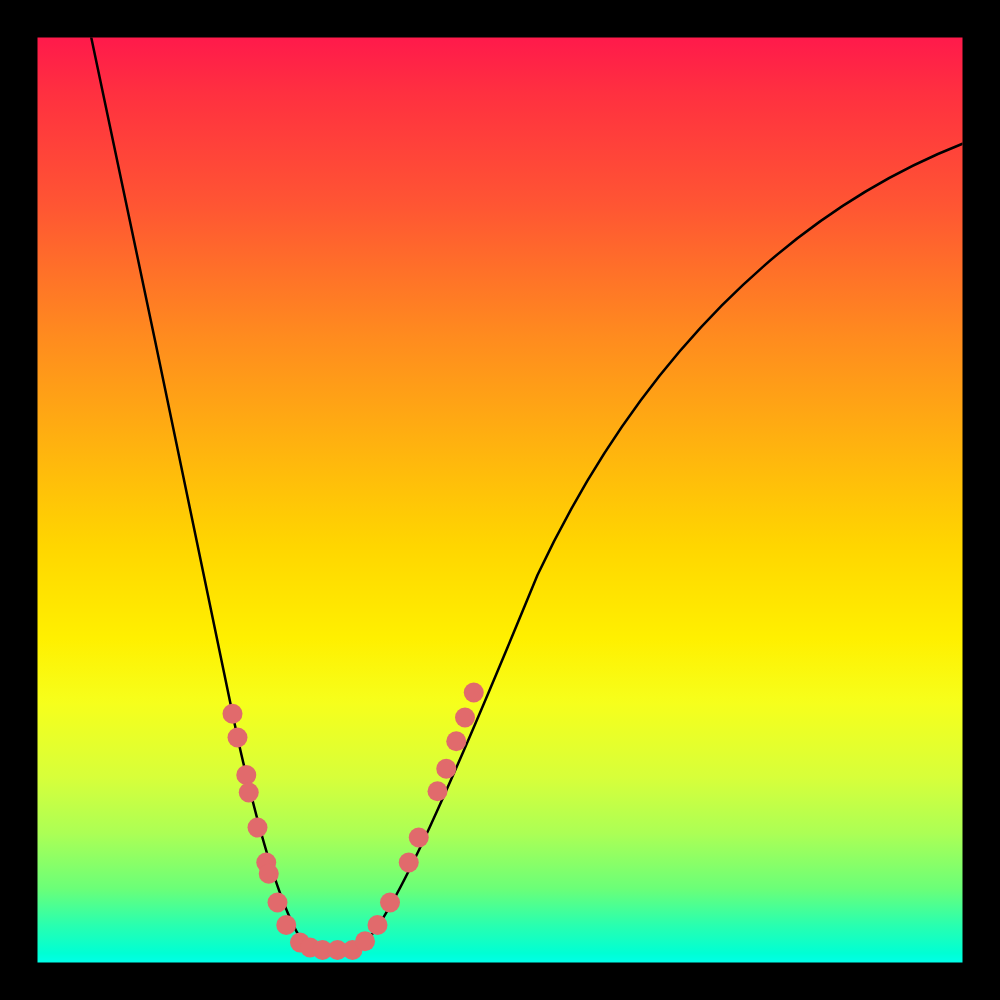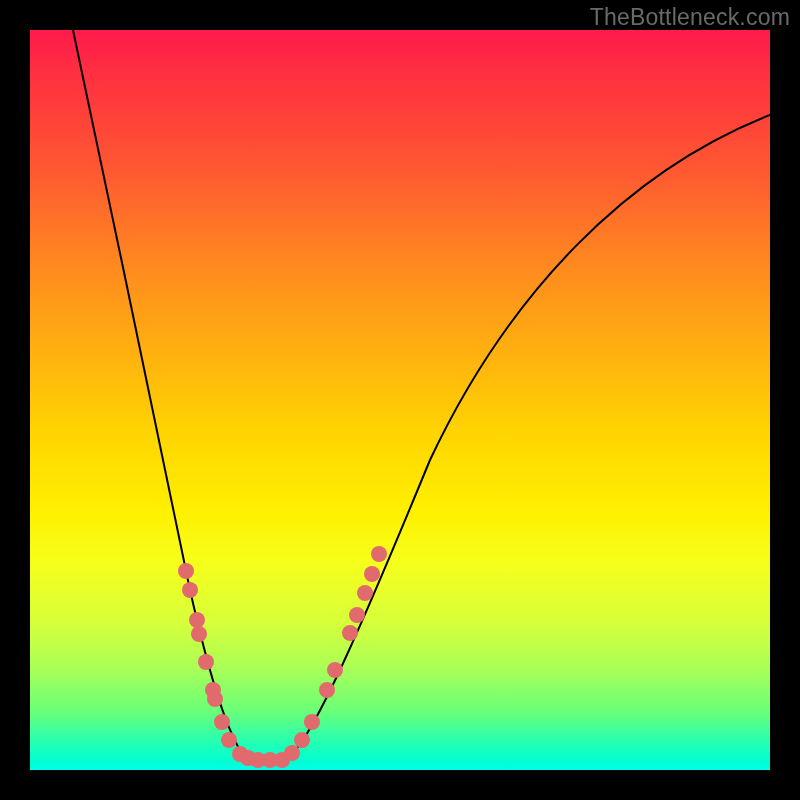--- a/index.html
+++ b/index.html
@@ -67,21 +67,20 @@
   .dot {
     fill: #e16a6c;
     stroke: none;
   }
 </style>
 </head>
 <body>
 
 <div class="frame">
 
-  <div class="watermark">TheBottleneck.com</div>
 
   <div class="plot-area">
     <svg class="curves" viewBox="0 0 740 740" preserveAspectRatio="none">
       <path class="curve" d="M 43 0 C 80 170, 130 420, 160 560 C 178 640, 196 702, 214 726 L 226 730"></path>
       <path class="curve" d="M 250 730 L 262 724 C 286 700, 330 600, 400 430 C 480 260, 600 140, 740 85"></path>
       <g id="dots">
           <circle class="dot" cx="156" cy="541" r="8"></circle>
           <circle class="dot" cx="160" cy="560" r="8"></circle>
           <circle class="dot" cx="167" cy="590" r="8"></circle>
           <circle class="dot" cx="169" cy="604" r="8"></circle>

